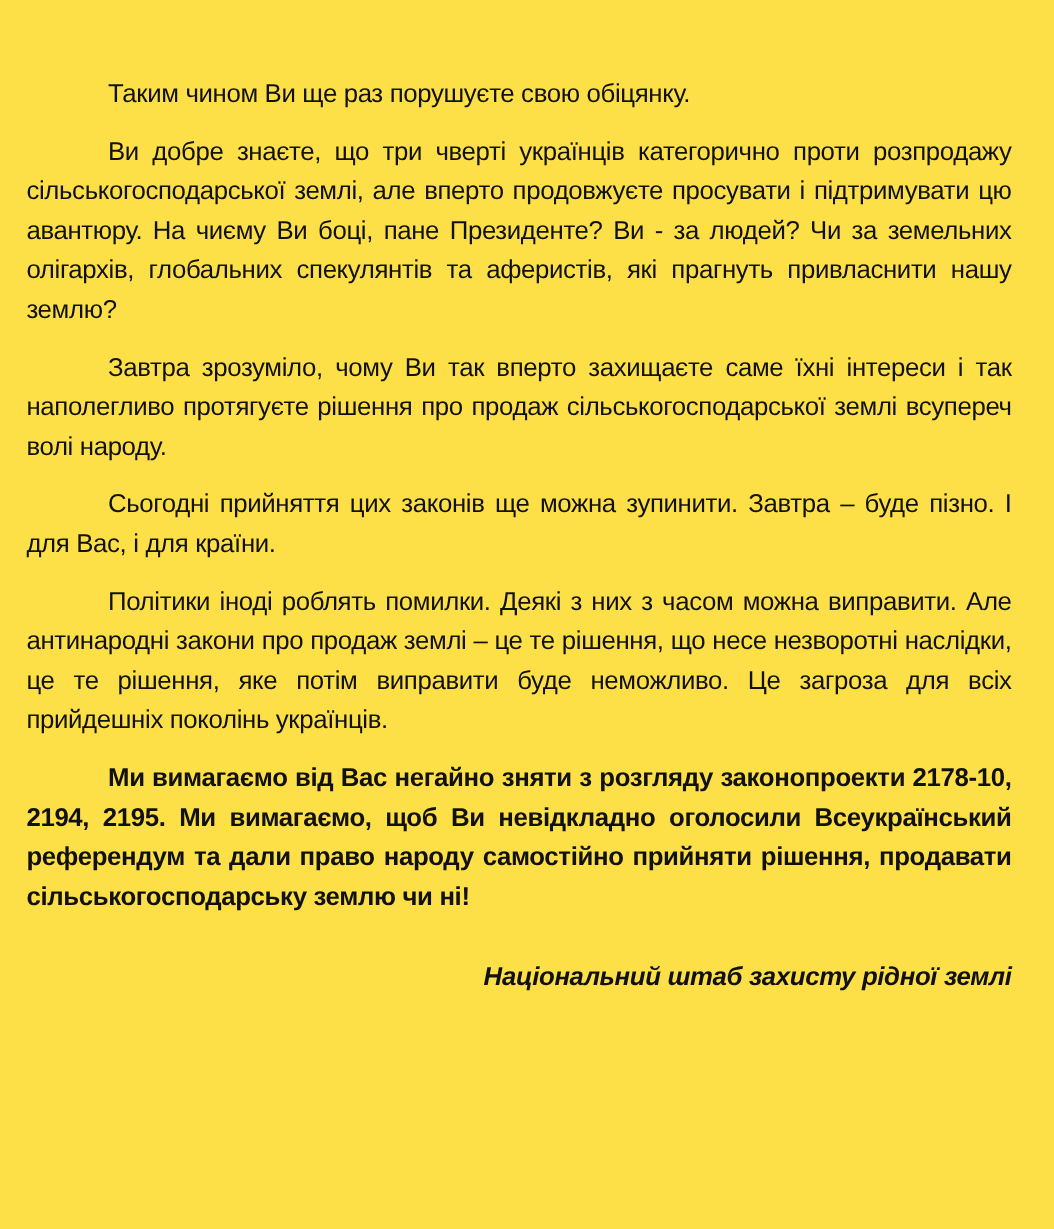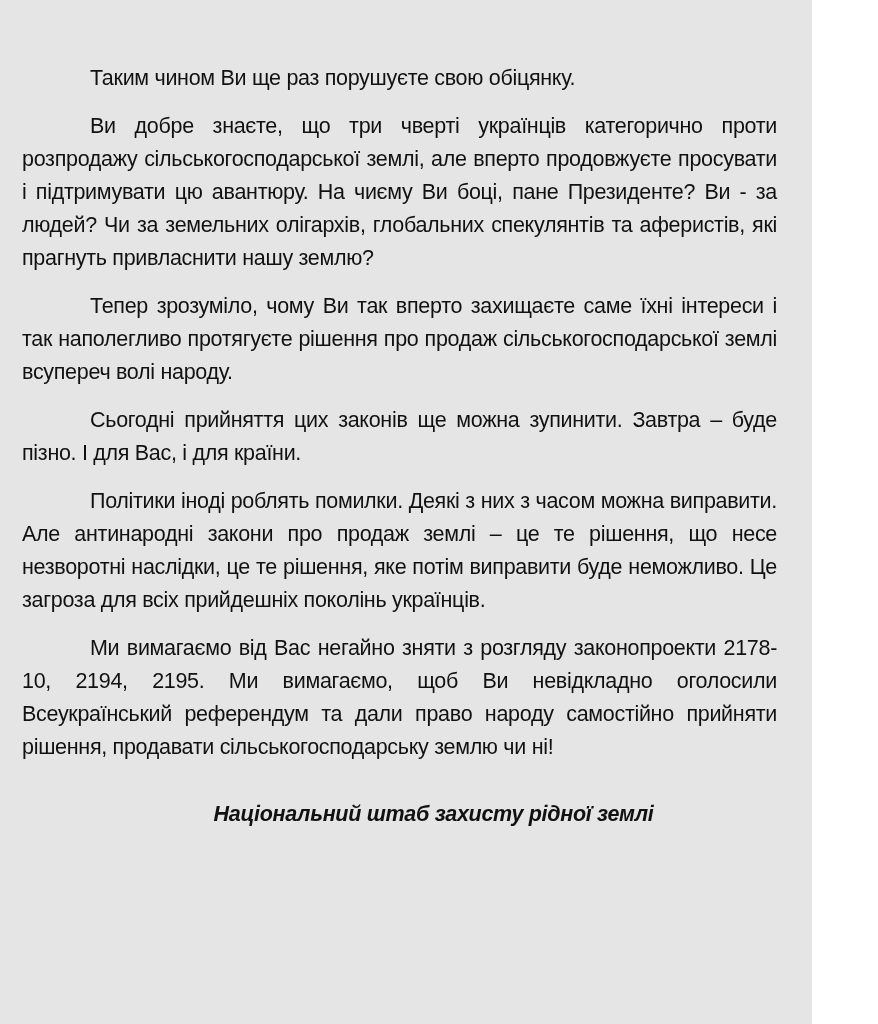--- a/index.html
+++ b/index.html
@@ -9,54 +9,54 @@
     background: #ffffff;
   }
   body {
     width: 878px;
     height: 1024px;
     overflow: hidden;
     font-family: "Liberation Sans", "DejaVu Sans", sans-serif;
   }
   .page {
     box-sizing: border-box;
-    width: 812px;
+    width: 878px;
     height: 1024px;
-    background: #e5e5e5;
+    background: #fde047;
     color: #111111;
     padding: 62px 35px 0 22px;
   }
   .page p {
     margin: 0 0 15px 0;
     font-size: 21.5px;
     line-height: 33px;
     letter-spacing: -0.3px;
     font-stretch: semi-condensed;
     text-align: justify;
     text-indent: 68px;
   }
   .page p.demand {
-    font-weight: normal;
+    font-weight: bold;
   }
   .page p.signature {
     margin-top: 34px;
     font-weight: bold;
     font-style: italic;
-    text-align: center;
+    text-align: right;
   }
 </style>
 </head>
 <body>
 
 <div class="page">
   <p>Таким чином Ви ще раз порушуєте свою обіцянку.</p>
 
   <p>Ви добре знаєте, що три чверті українців категорично проти розпродажу сільськогосподарської землі, але вперто продовжуєте просувати і підтримувати цю авантюру. На чиєму Ви боці, пане Президенте? Ви - за людей? Чи за земельних олігархів, глобальних спекулянтів та аферистів, які прагнуть привласнити нашу землю?</p>
 
-  <p>Тепер зрозуміло, чому Ви так вперто захищаєте саме їхні інтереси і так наполегливо протягуєте рішення про продаж сільськогосподарської землі всупереч волі народу.</p>
+  <p>Завтра зрозуміло, чому Ви так вперто захищаєте саме їхні інтереси і так наполегливо протягуєте рішення про продаж сільськогосподарської землі всупереч волі народу.</p>
 
   <p>Сьогодні прийняття цих законів ще можна зупинити. Завтра – буде пізно. І для Вас, і для країни.</p>
 
   <p>Політики іноді роблять помилки. Деякі з них з часом можна виправити. Але антинародні закони про продаж землі – це те рішення, що несе незворотні наслідки, це те рішення, яке потім виправити буде неможливо. Це загроза для всіх прийдешніх поколінь українців.</p>
 
   <p class="demand">Ми вимагаємо від Вас негайно зняти з розгляду законопроекти 2178-10, 2194, 2195. Ми вимагаємо, щоб Ви невідкладно оголосили Всеукраїнський референдум та дали право народу самостійно прийняти рішення, продавати сільськогосподарську землю чи ні!</p>
 
 
   <p class="signature">Національний штаб захисту рідної землі</p>
 </div>

